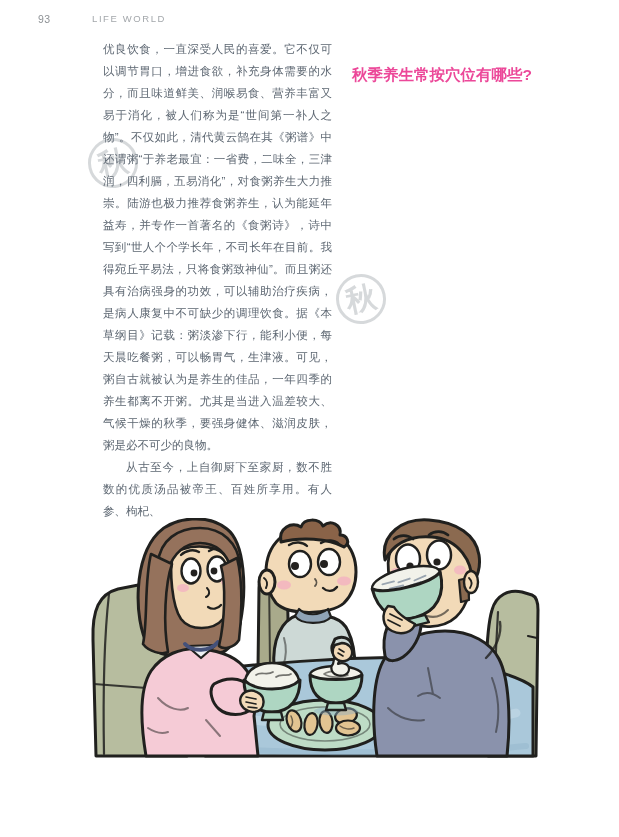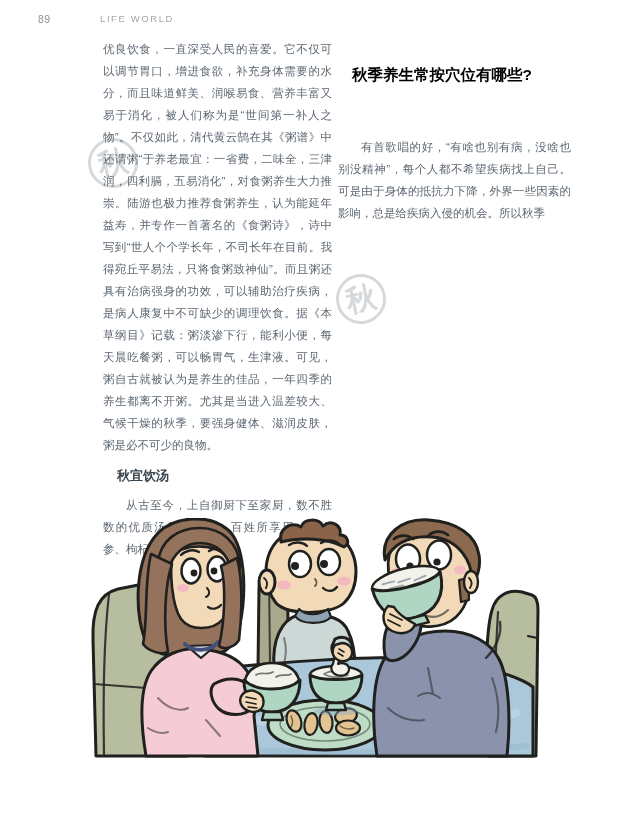--- a/index.html
+++ b/index.html
@@ -1,58 +1,56 @@
 <!DOCTYPE html>
 <html><head>
 <meta charset="utf-8">
 <style>
   html,body{margin:0;padding:0;background:#e8e8e8;}
   .page{position:relative;width:619px;height:837px;background:#ffffff;
         font-family:"Liberation Sans","DejaVu Sans",sans-serif;overflow:hidden;margin:0 auto;}
   .hdr-num{position:absolute;left:38px;top:13px;font-size:10.5px;color:#8e9296;letter-spacing:.5px;}
-  .hdr-pub{position:absolute;left:100px;top:13px;font-size:9.5px;color:#a3a7ab;letter-spacing:1.6px;}
+  .hdr-pub{position:absolute;left:92px;top:13px;font-size:9.5px;color:#a3a7ab;letter-spacing:1.6px;}
   .seal{position:absolute;width:44px;height:44px;border:3px solid #c6c9cc;border-radius:50%;
         color:#c6c9cc;display:flex;align-items:center;justify-content:center;
         font-size:30px;font-weight:bold;transform:rotate(-12deg);opacity:.7;z-index:0;}
   .seal-left{left:88px;top:138px;}
   .seal-right{left:336px;top:274px;}
   .col{position:absolute;top:38px;color:#5d6772;font-size:11.5px;line-height:22px;
        text-align:justify;z-index:1;}
   .col p{margin:0;}
   .col-left{left:90px;width:229px;margin-left:13px;}
   .col-right{left:338px;width:233px;}
   .indent{text-indent:2em;}
   h3.sub{font-size:13px;color:#39454f;margin:10px 0 8px 14px;font-weight:bold;line-height:20px;}
-  h2.section{font-size:15.5px;color:#000000;margin:26px 0 50px 14px;font-weight:bold;line-height:22px;}
+  h2.section{font-size:15.5px;color:#ec4899;margin:26px 0 50px 14px;font-weight:bold;line-height:22px;}
   .illus{position:absolute;left:88px;top:518px;width:452px;height:244px;z-index:1;}
 </style>
 </head>
 <body>
 
 <div class="page">
 
-  <span class="hdr-num">89</span>
+  <span class="hdr-num">93</span>
   <span class="hdr-pub">LIFE WORLD</span>
 
   <div class="seal seal-left">
     <span>秋</span>
   </div>
   <div class="seal seal-right">
     <span>秋</span>
   </div>
 
   <section class="col col-left">
     <p>优良饮食，一直深受人民的喜爱。它不仅可以调节胃口，增进食欲，补充身体需要的水分，而且味道鲜美、润喉易食、营养丰富又易于消化，被人们称为是“世间第一补人之物”。不仅如此，清代黄云鹄在其《粥谱》中还谓粥“于养老最宜：一省费，二味全，三津润，四利膈，五易消化”，对食粥养生大力推崇。陆游也极力推荐食粥养生，认为能延年益寿，并专作一首著名的《食粥诗》，诗中写到“世人个个学长年，不司长年在目前。我得宛丘平易法，只将食粥致神仙”。而且粥还具有治病强身的功效，可以辅助治疗疾病，是病人康复中不可缺少的调理饮食。据《本草纲目》记载：粥淡渗下行，能利小便，每天晨吃餐粥，可以畅胃气，生津液。可见，粥自古就被认为是养生的佳品，一年四季的养生都离不开粥。尤其是当进入温差较大、气候干燥的秋季，要强身健体、滋润皮肤，粥是必不可少的良物。</p>
-    <h3 class="sub">秋宜饮汤</h3>
     <p class="indent">从古至今，上自御厨下至家厨，数不胜数的优质汤品被帝王、百姓所享用。有人参、枸杞、</p>
   </section>
 
   <section class="col col-right">
     <h2 class="section">秋季养生常按穴位有哪些?</h2>
-    <p class="indent">有首歌唱的好，“有啥也别有病，没啥也别没精神”，每个人都不希望疾病找上自己。可是由于身体的抵抗力下降，外界一些因素的影响，总是给疾病入侵的机会。所以秋季</p>
   </section>
 
   <svg class="illus" viewBox="0 0 452 244" xmlns="http://www.w3.org/2000/svg">
     <g stroke="#20201e" stroke-width="3" stroke-linecap="round" stroke-linejoin="round" fill="none">
 
       <g>
         <path fill="#b7bd9f" d="M8,238 L5,122 C4,92 11,76 30,71 L86,60 C95,58 99,64 99,71 L99,238 Z"></path>
         <path d="M21,76 C16,120 15,180 16,236" stroke-width="2.2" opacity="0.85"></path>
         <path d="M6,166 L98,173" stroke-width="2.2" opacity="0.85"></path>
       </g>

